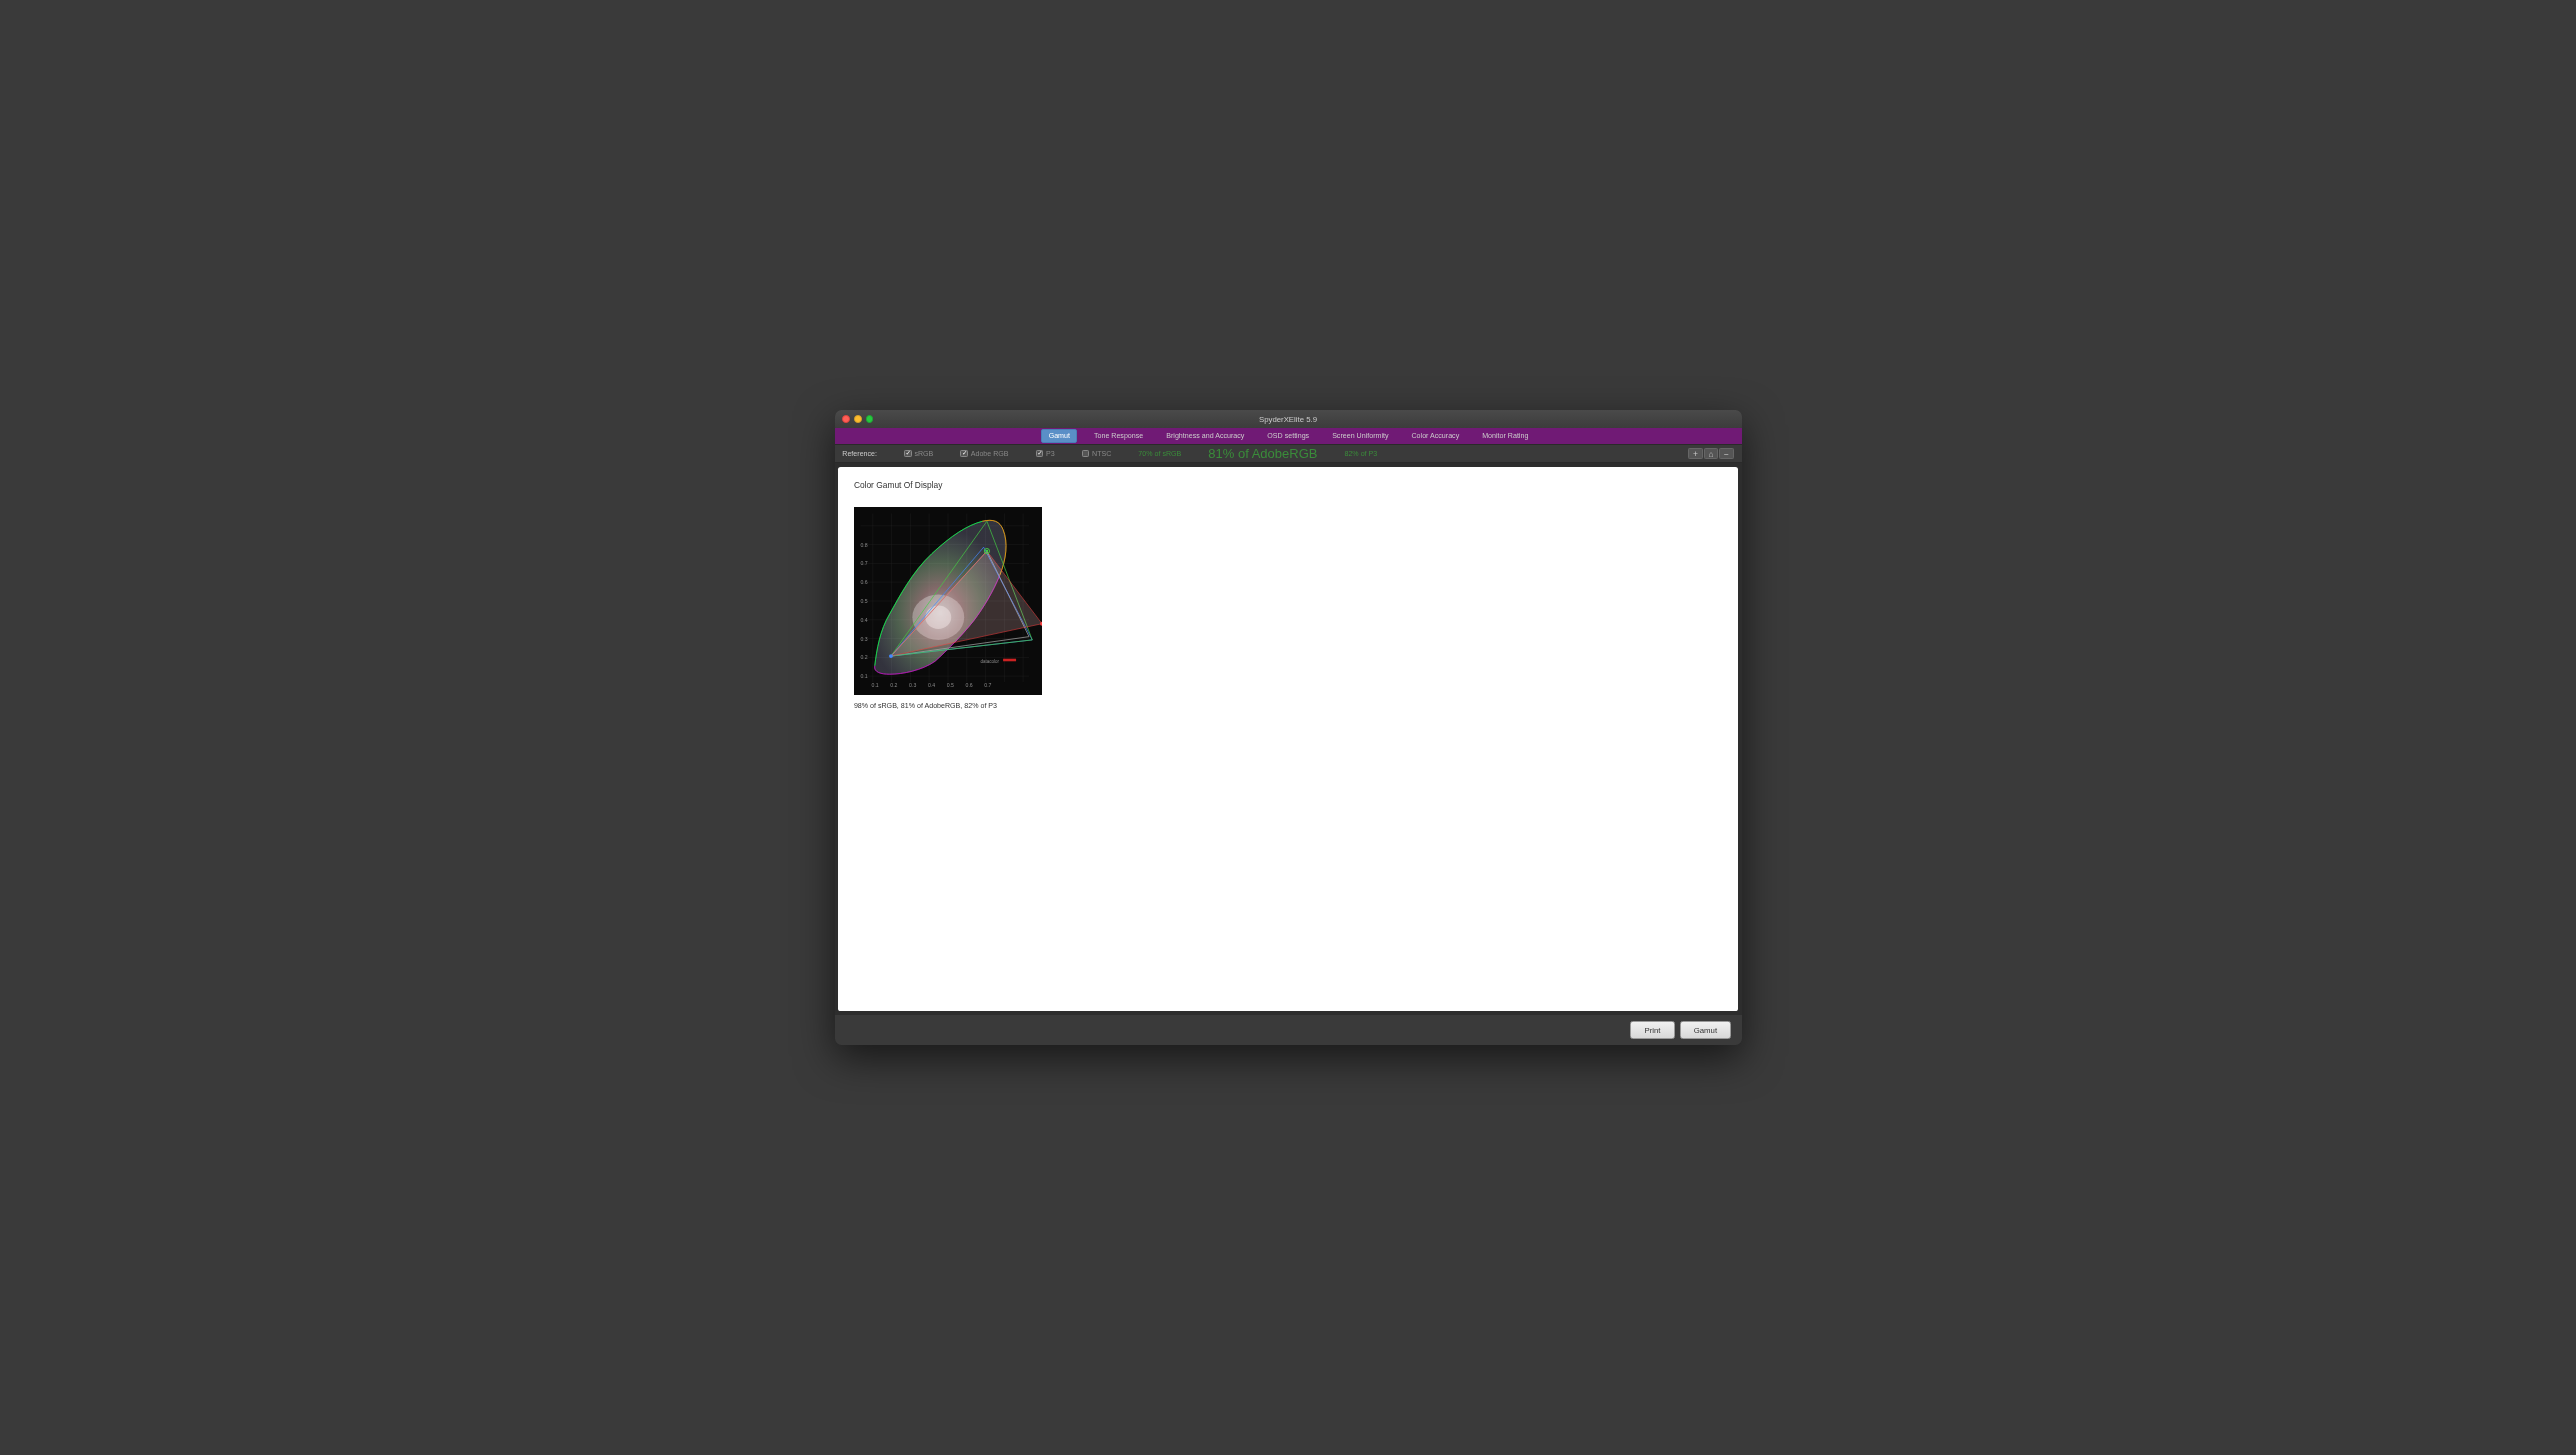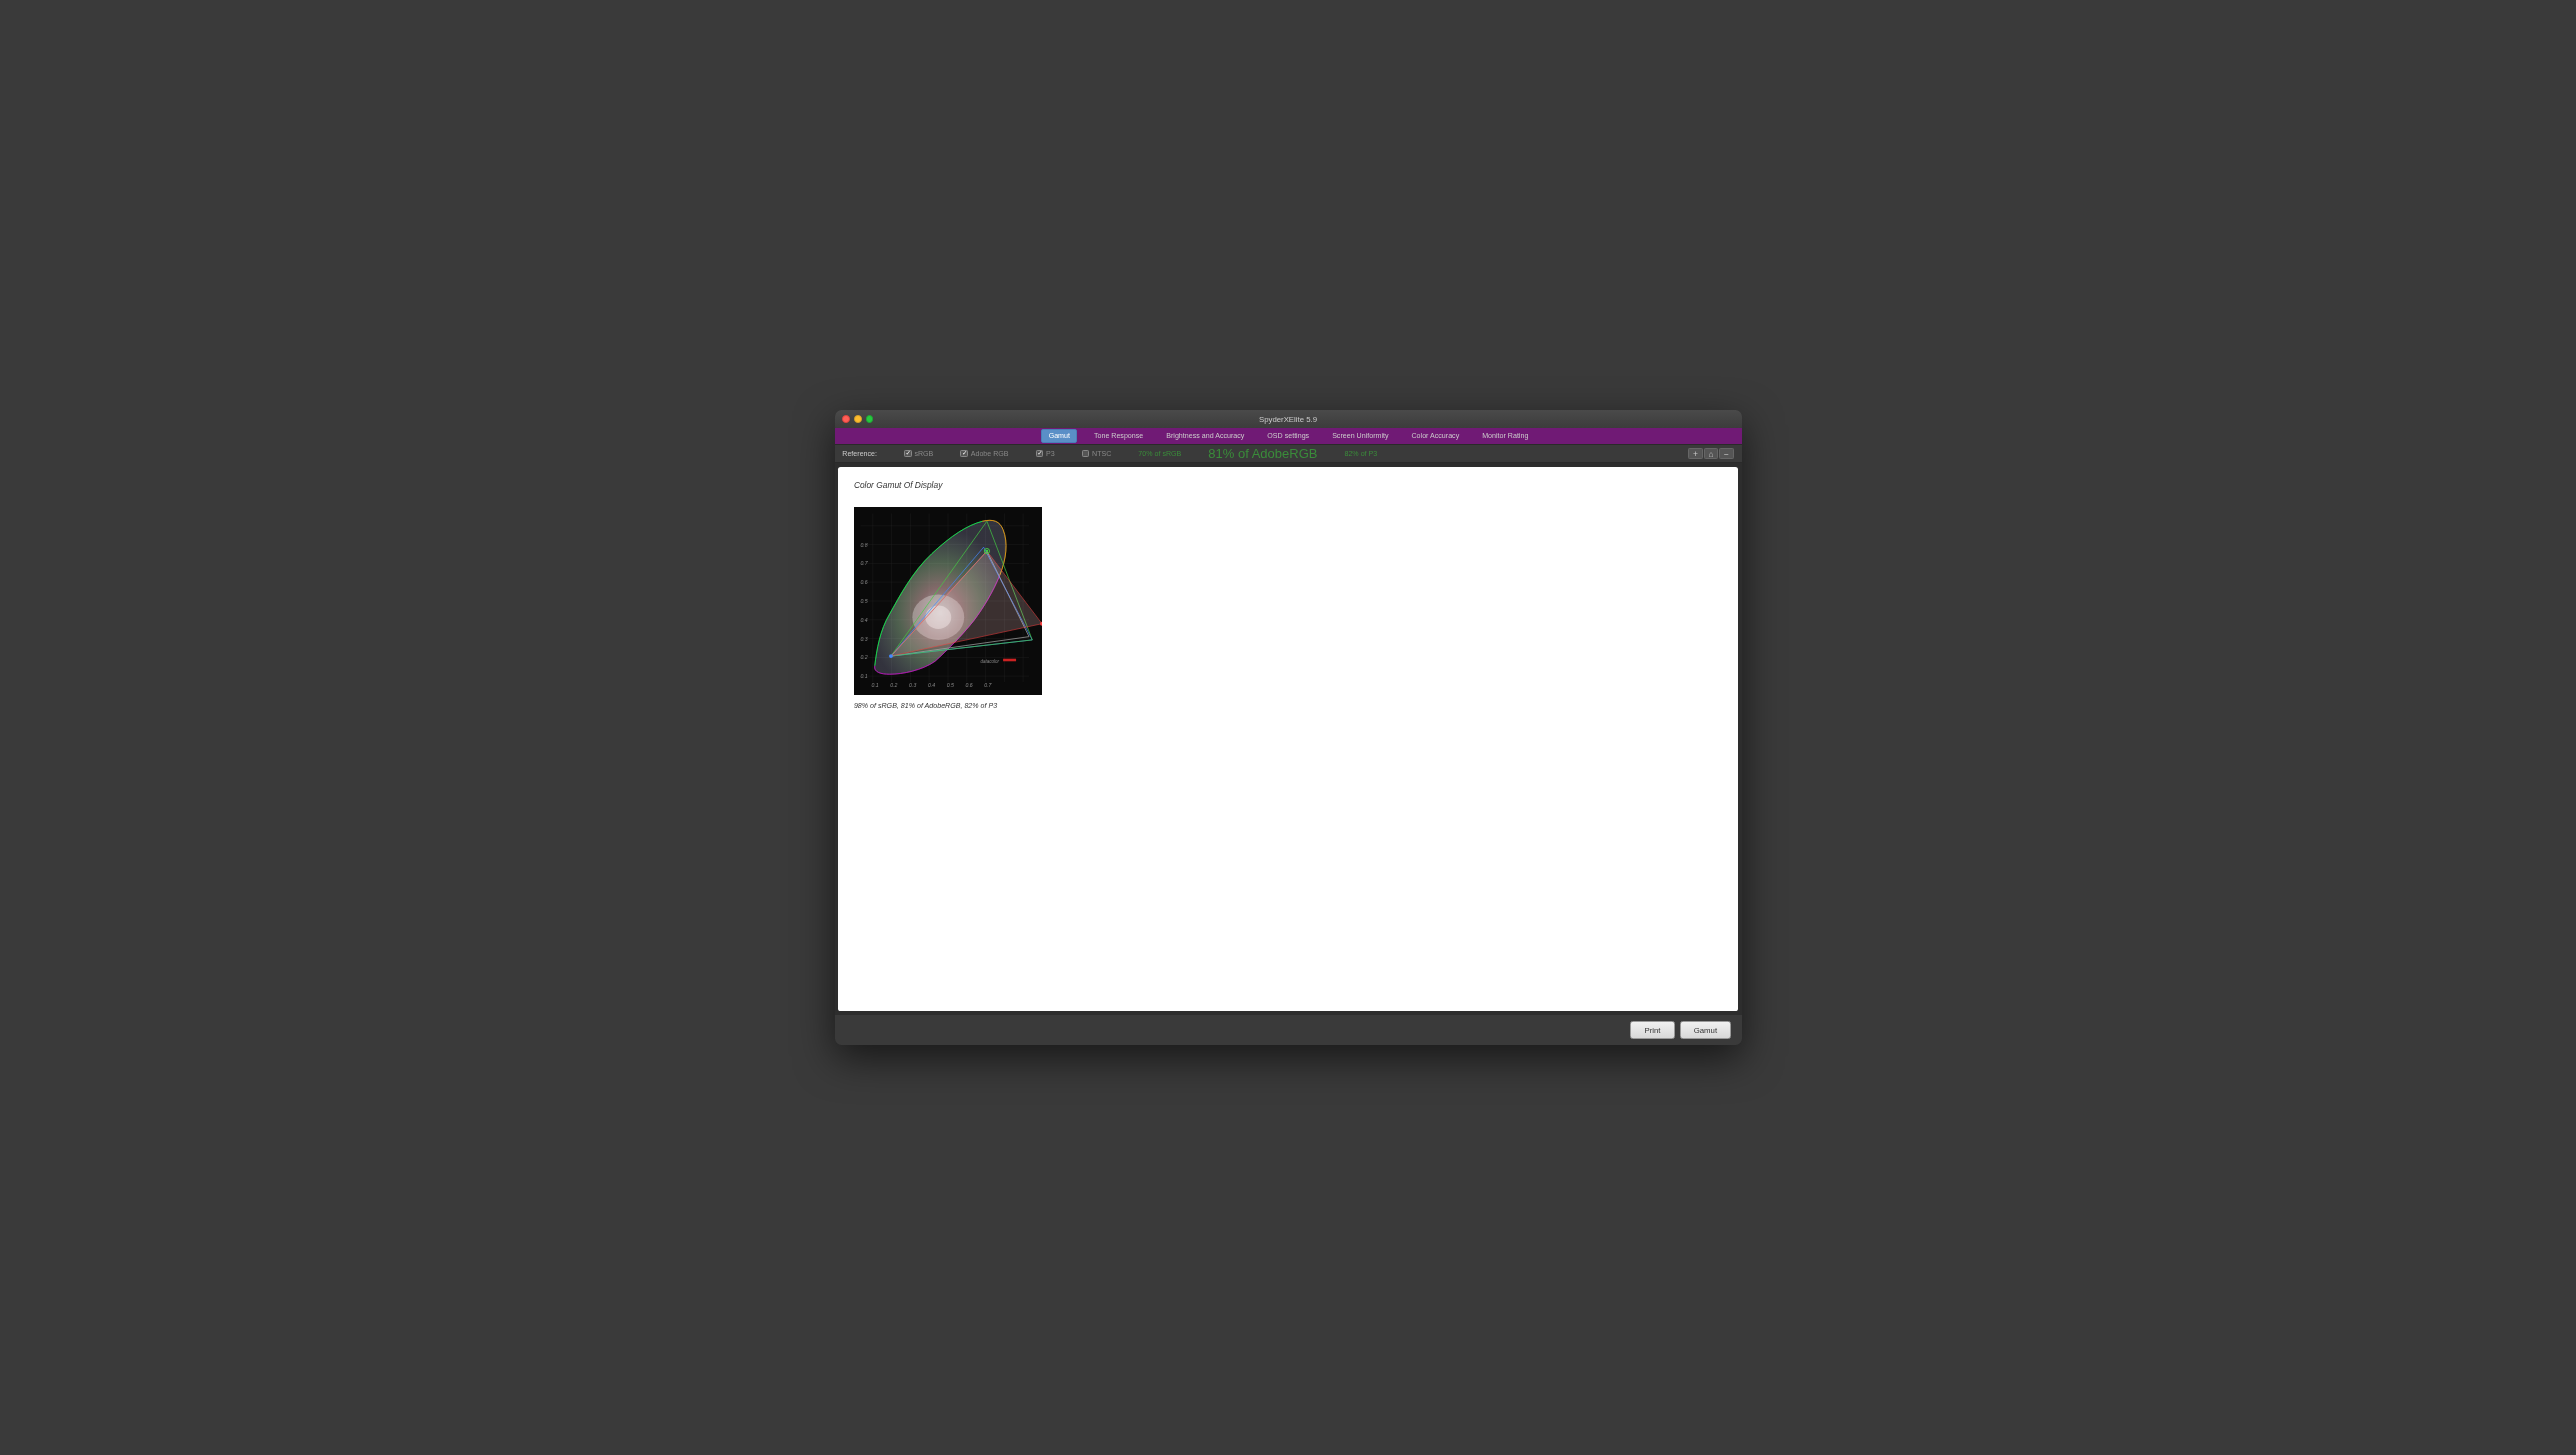--- a/index.html
+++ b/index.html
@@ -182,21 +182,20 @@
       font-size: 8.4px;
       font-weight: 400;
       color: #333;
       margin-bottom: 9px;
     }
 
     .gamut-container {
       display: flex;
       flex-direction: column;
       gap: 7.8px;
-      font-style: italic;
     }
 
     .gamut-chart {
       width: 188px;
       height: 188px;
       position: relative;
     }
 
     .gamut-canvas {
       width: 188px;

